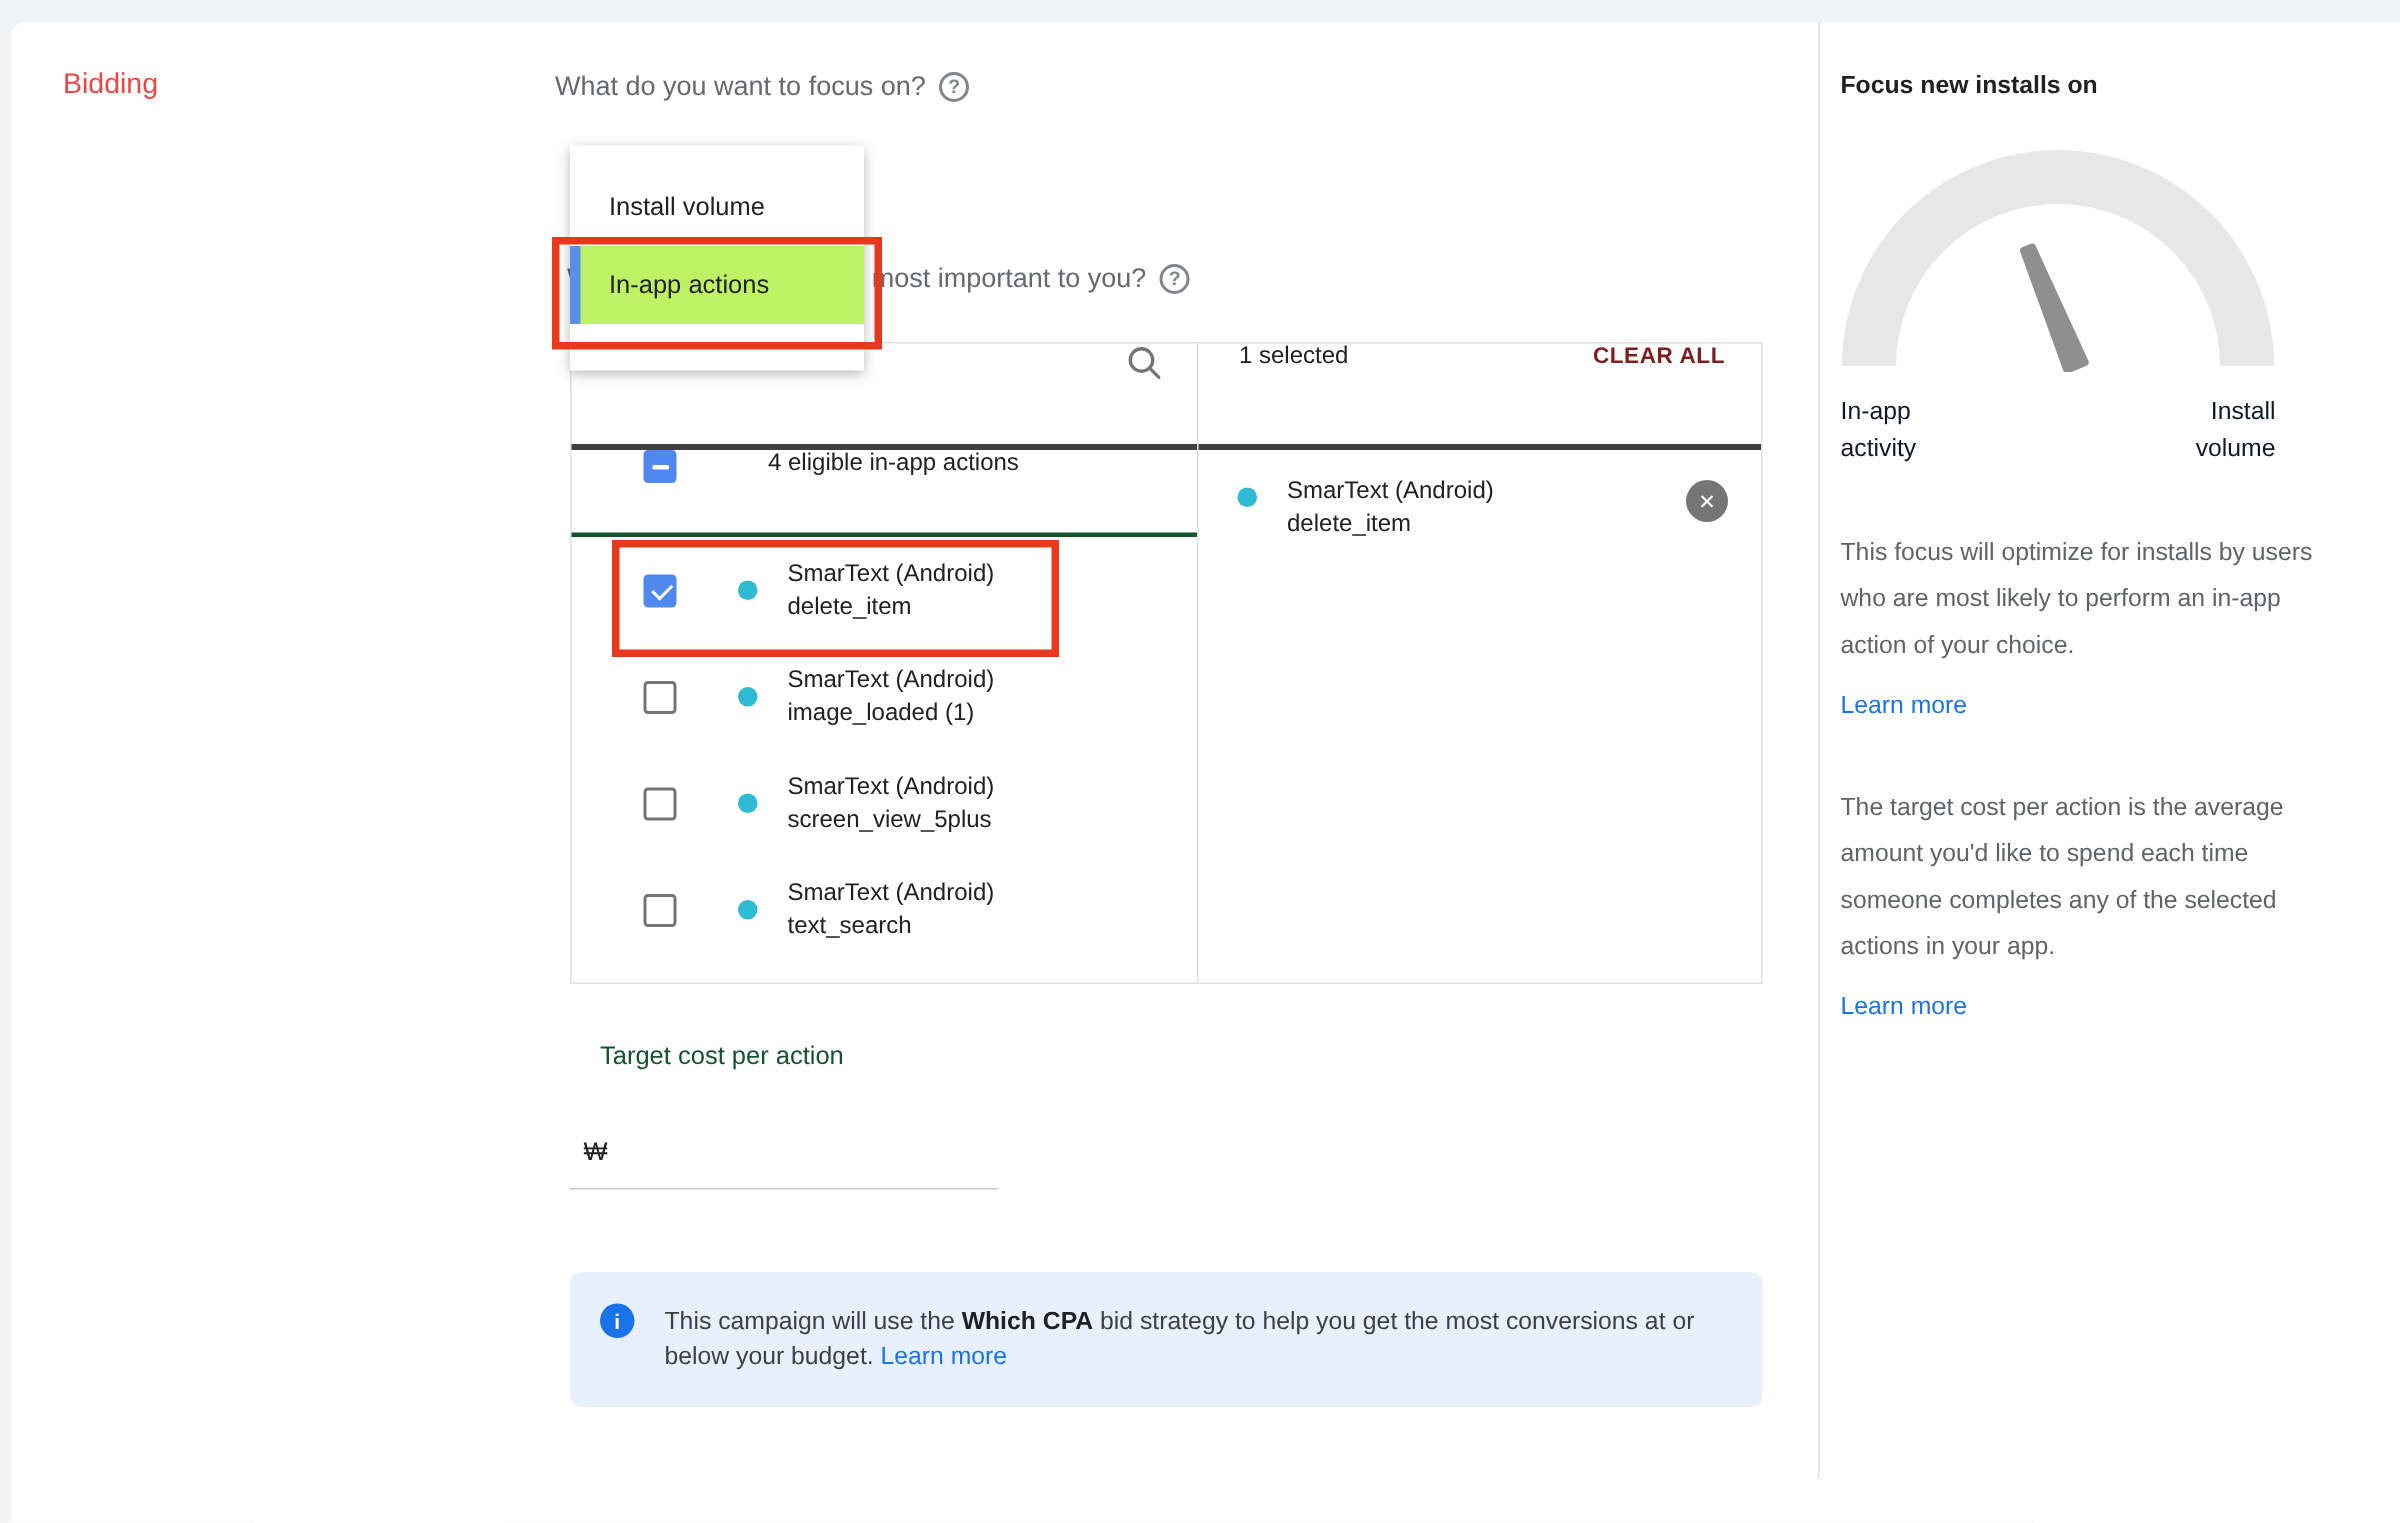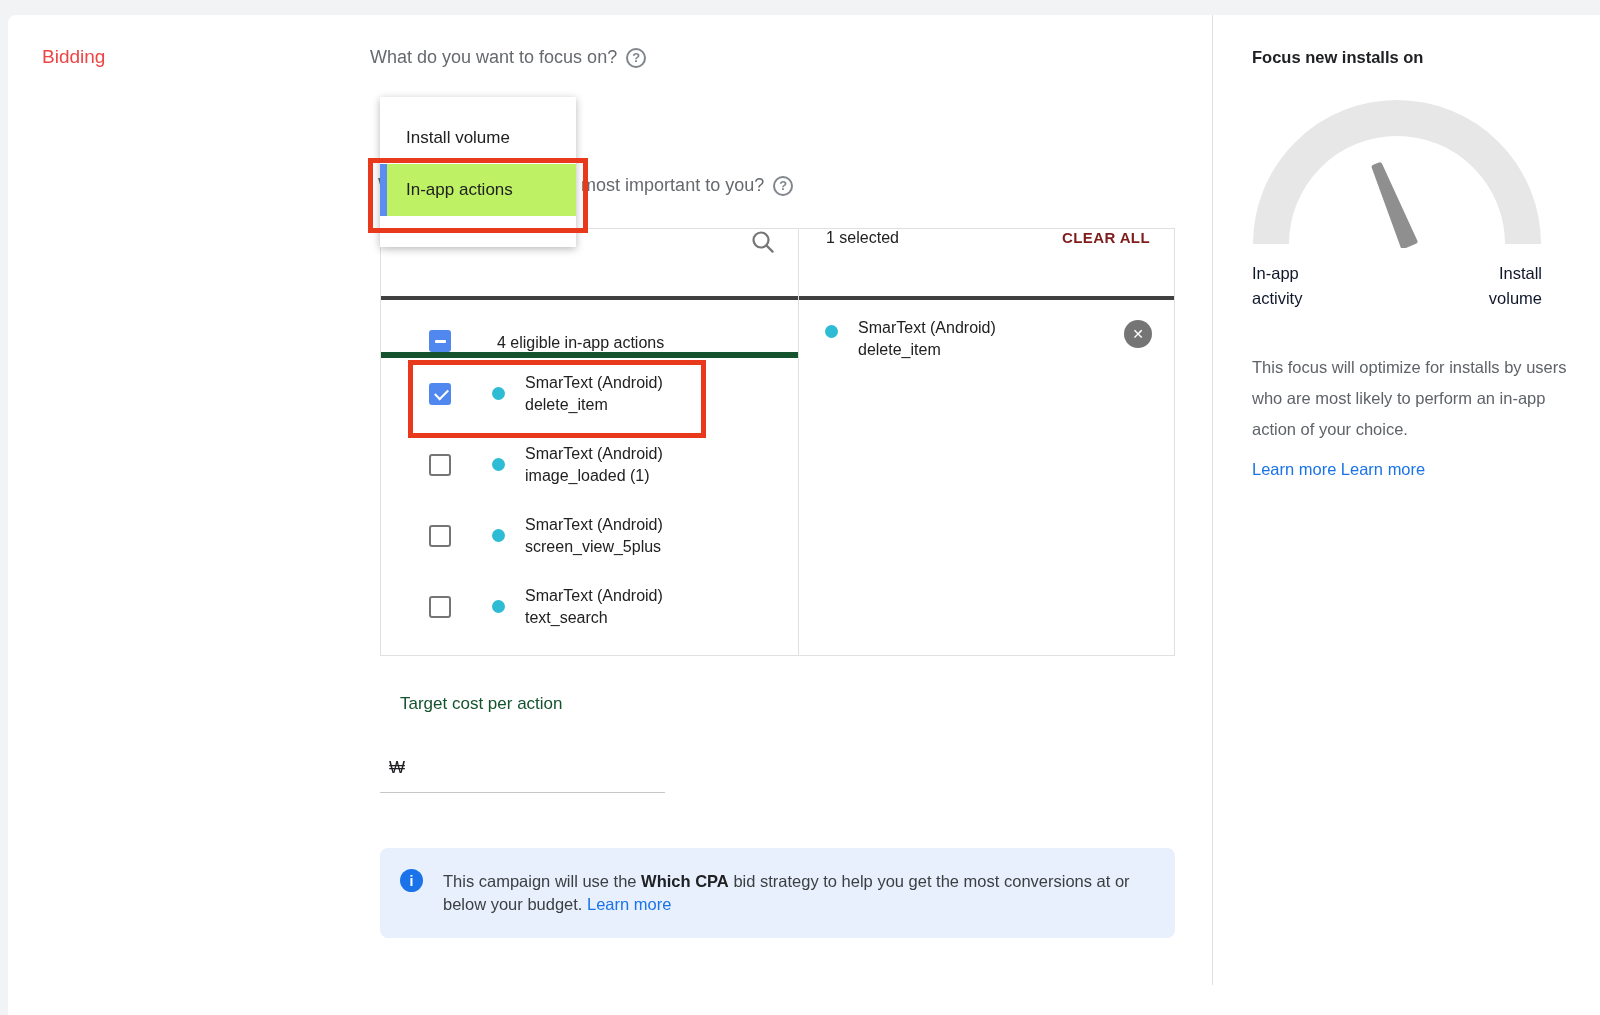--- a/index.html
+++ b/index.html
@@ -35,21 +35,21 @@
   
   .panel { position:absolute; left:372px; top:213px; width:795px; height:428px;
            border:1px solid #e0e0e0; display:flex; z-index:2; background:#fff; }
   .panel-left { width:418px; border-right:1px solid #e0e0e0; }
   .panel-right { flex:1; }
   .p-header { height:71px; border-bottom:4px solid #404040; display:flex; align-items:flex-start;gap:25px; }
   .search-row { padding:0 22px 0 38px; }
   .search-row input { flex:1; border:none; outline:none; font-size:17px; color:#212121;
                       font-family:"Liberation Sans", sans-serif; background:transparent; }
   .search-row input::placeholder { color:#80868b; }
-  .eligible-row { height:58px; border-bottom:6px solid #14532d; display:flex; align-items:flex-end; }
+  .eligible-row { height:58px; border-bottom:3px solid #14532d; display:flex; align-items:flex-start;gap:15px; }
   .action-row { height:71px; display:flex; align-items:center; }
 
   .cb { width:22px; height:22px; border:2px solid #757575; border-radius:3px;
         margin-left:48px; flex:0 0 auto; position:relative; cursor:pointer; background:#fff; }
   .cb.checked, .cb.indet { background:#5088f0; border-color:#5088f0; }
   .cb.checked::after { content:""; position:absolute; left:4px; top:4px; width:11px; height:6px;
         border-left:2.5px solid #fff; border-bottom:2.5px solid #fff; transform:rotate(-45deg); }
   .cb.indet::after { content:""; position:absolute; left:4px; top:8px; width:11px; height:2.5px;
         background:#fff; border-radius:1px; }
 
@@ -82,21 +82,21 @@
             padding:0 30px 0 20px; }
   .info-icon { width:23px; height:23px; border-radius:50%; background:#1a73e8; color:#fff;
                font-size:14px; font-weight:bold; display:flex; align-items:center;
                justify-content:center; flex:0 0 auto; align-self:flex-start; margin-top:21px; }
   .banner-text { margin-left:20px; font-size:16.5px; color:#3c4043; line-height:23.5px; width:700px; }
   .banner-text b { color:#202124; }
   .link { color:#1a73e8; cursor:pointer; text-decoration:none; }
 
   
   .sidebar { position:absolute; left:1204px; top:0; width:388px; height:970px;
-             border-left:1px solid #e0e0e0; padding:33px 0 0 39px; }
+             border-left:1px solid #e0e0e0; padding:33px 0 0 14px; }
   .sb-title { font-size:16.5px; font-weight:bold; color:#202124; }
   .gauge-wrap { margin-top:29px; width:290px; }
   .gauge-labels { width:290px; display:flex; justify-content:space-between; margin-top:9px;
                   font-size:16.5px; color:#0f172a; line-height:25px; }
   .gauge-labels .right { text-align:right; }
   .gauge-labels span { width:100px; display:inline-block; }
   .sb-para { width:320px; font-size:16.5px; color:#5f6368; line-height:31px; }
   .sb-p1 { margin-top:41px; }
   .sb-p2 { margin-top:43px; }
   .sb-link { display:inline-block; margin-top:15px; font-size:16.5px; }
@@ -217,16 +217,17 @@
       </svg>
     </div>
     <div class="gauge-labels">
       <span>In-app activity</span>
       <span class="right">Install volume</span>
     </div>
 
     <div class="sb-para sb-p1">This focus will optimize for installs by users who are most likely to perform an in-app action of your choice.</div>
     <span class="link sb-link">Learn more</span>
 
+    <div class="sb-para sb-p2">The target cost per action is the average amount you'd like to spend each time someone completes any of the selected actions in your app.</div>
     <span class="link sb-link">Learn more</span>
   </div>
 
 </div>
 
 </body></html>

